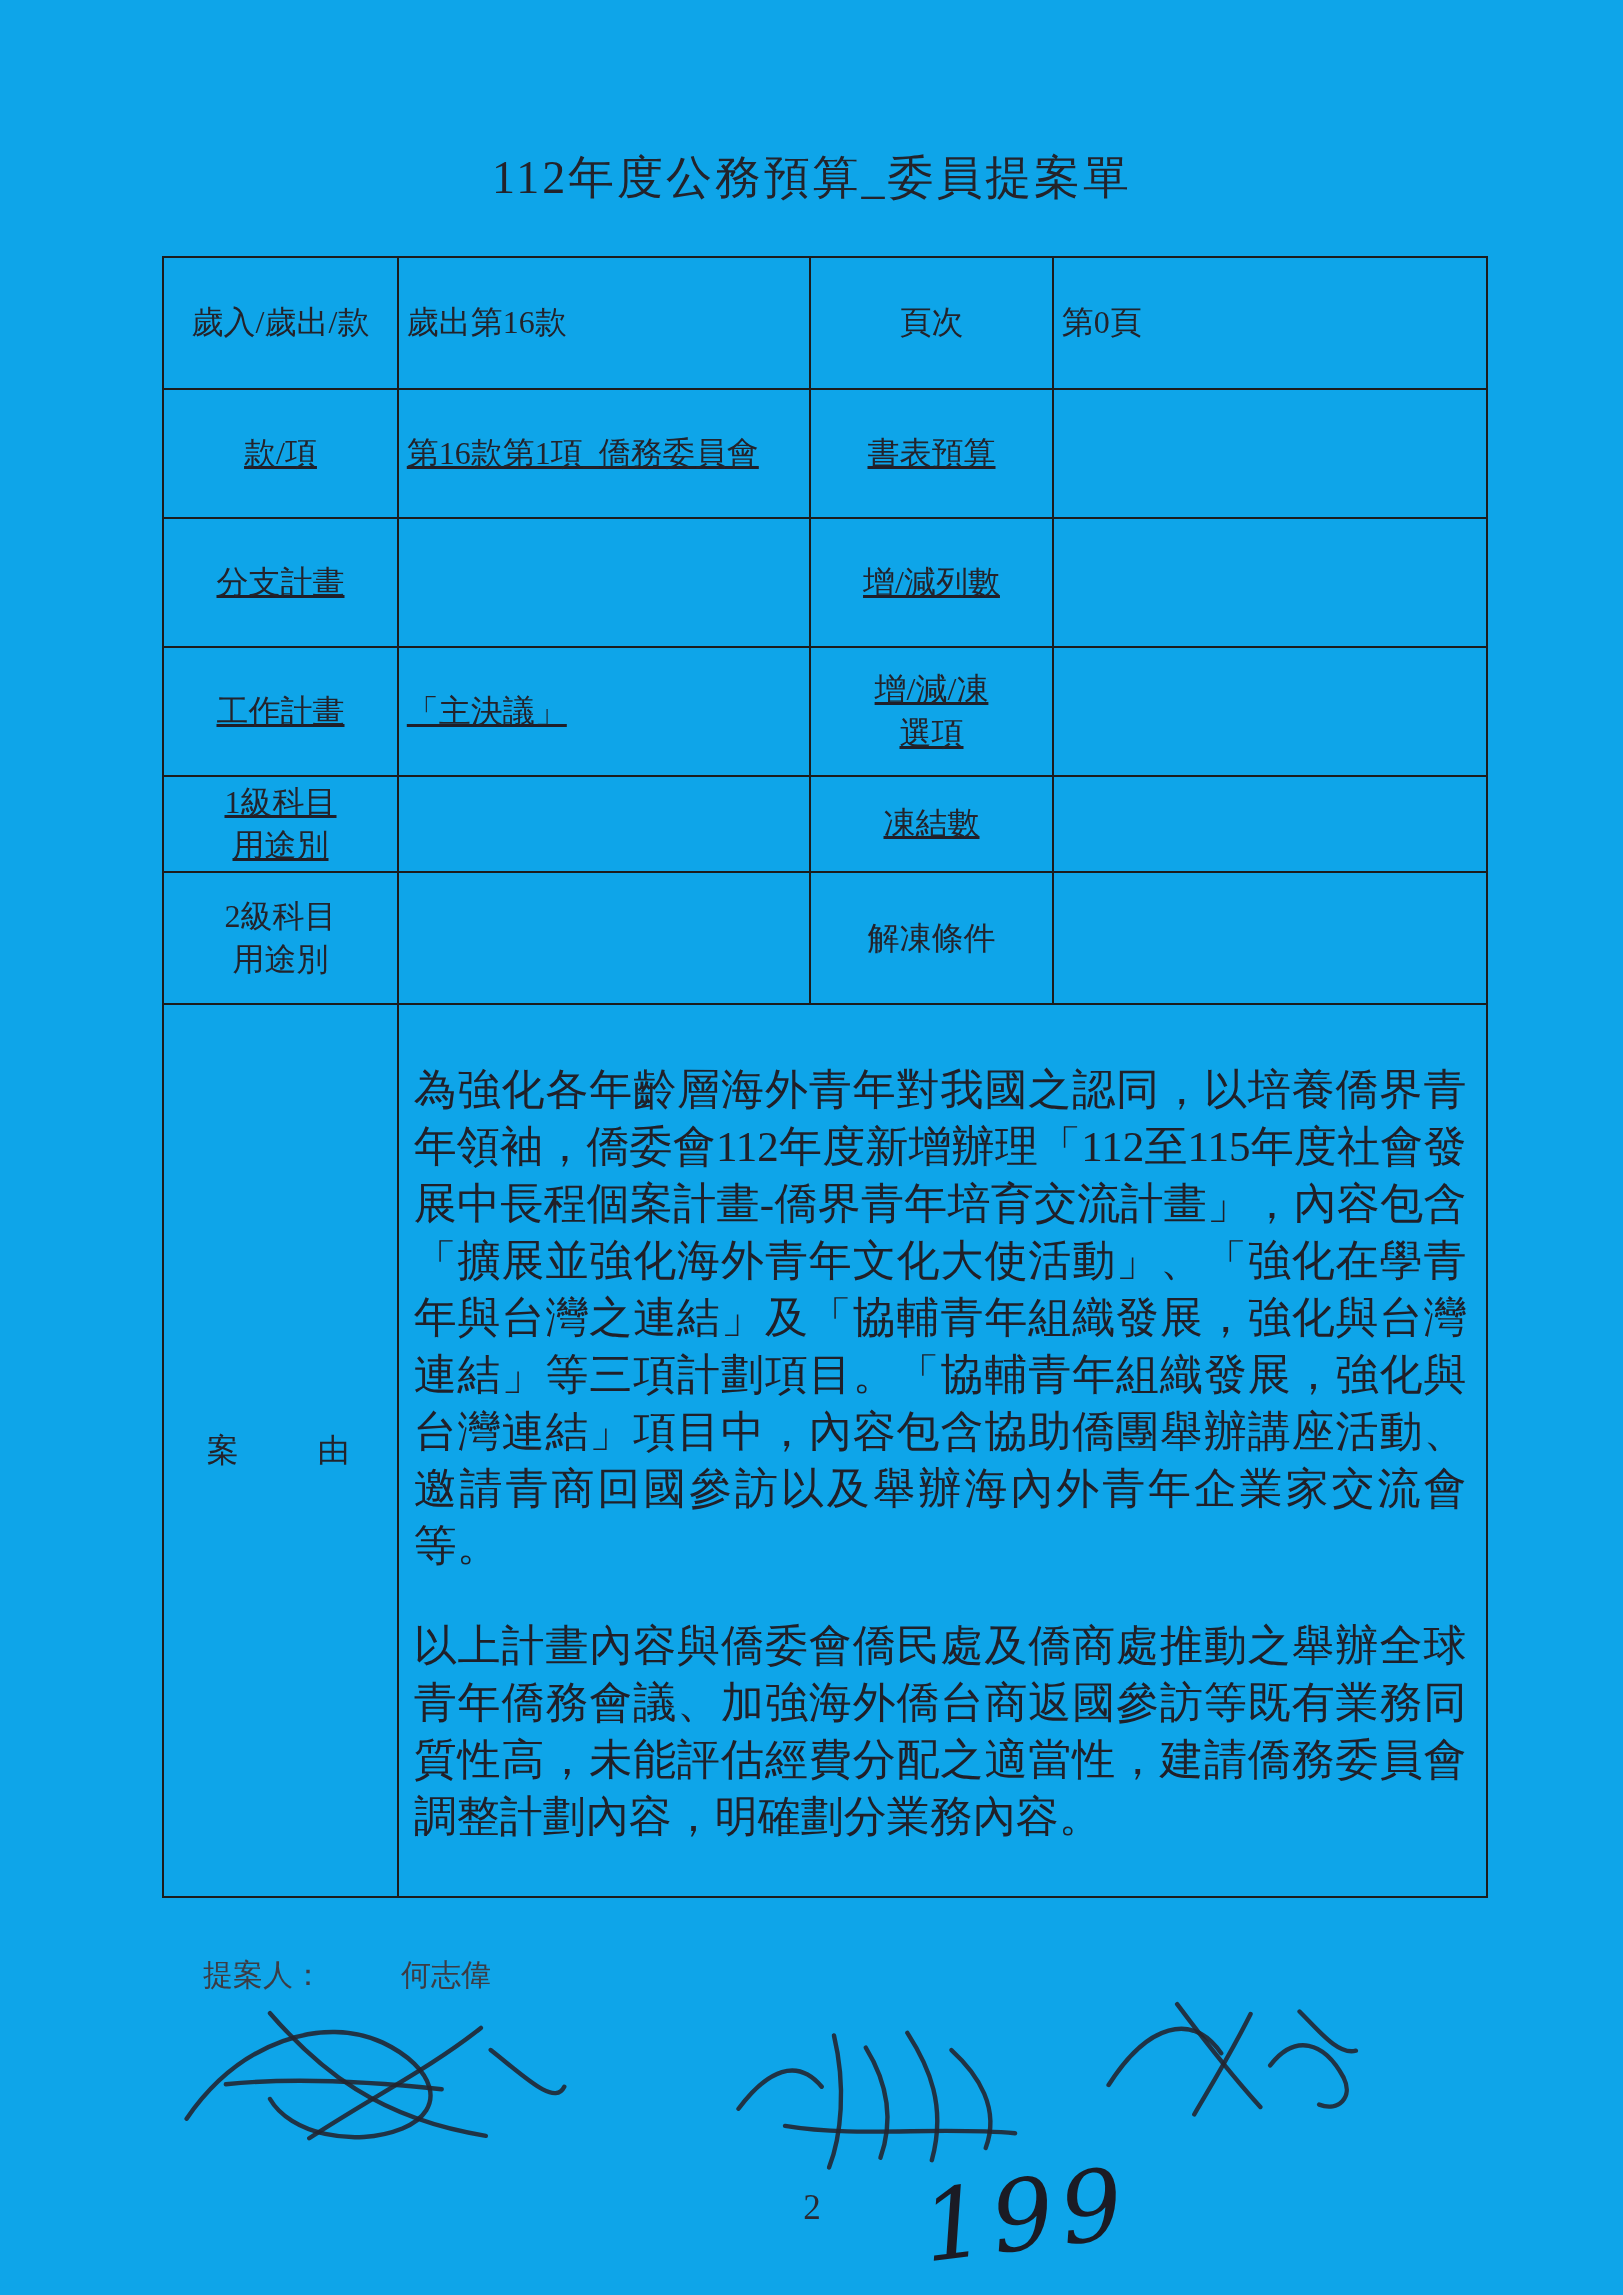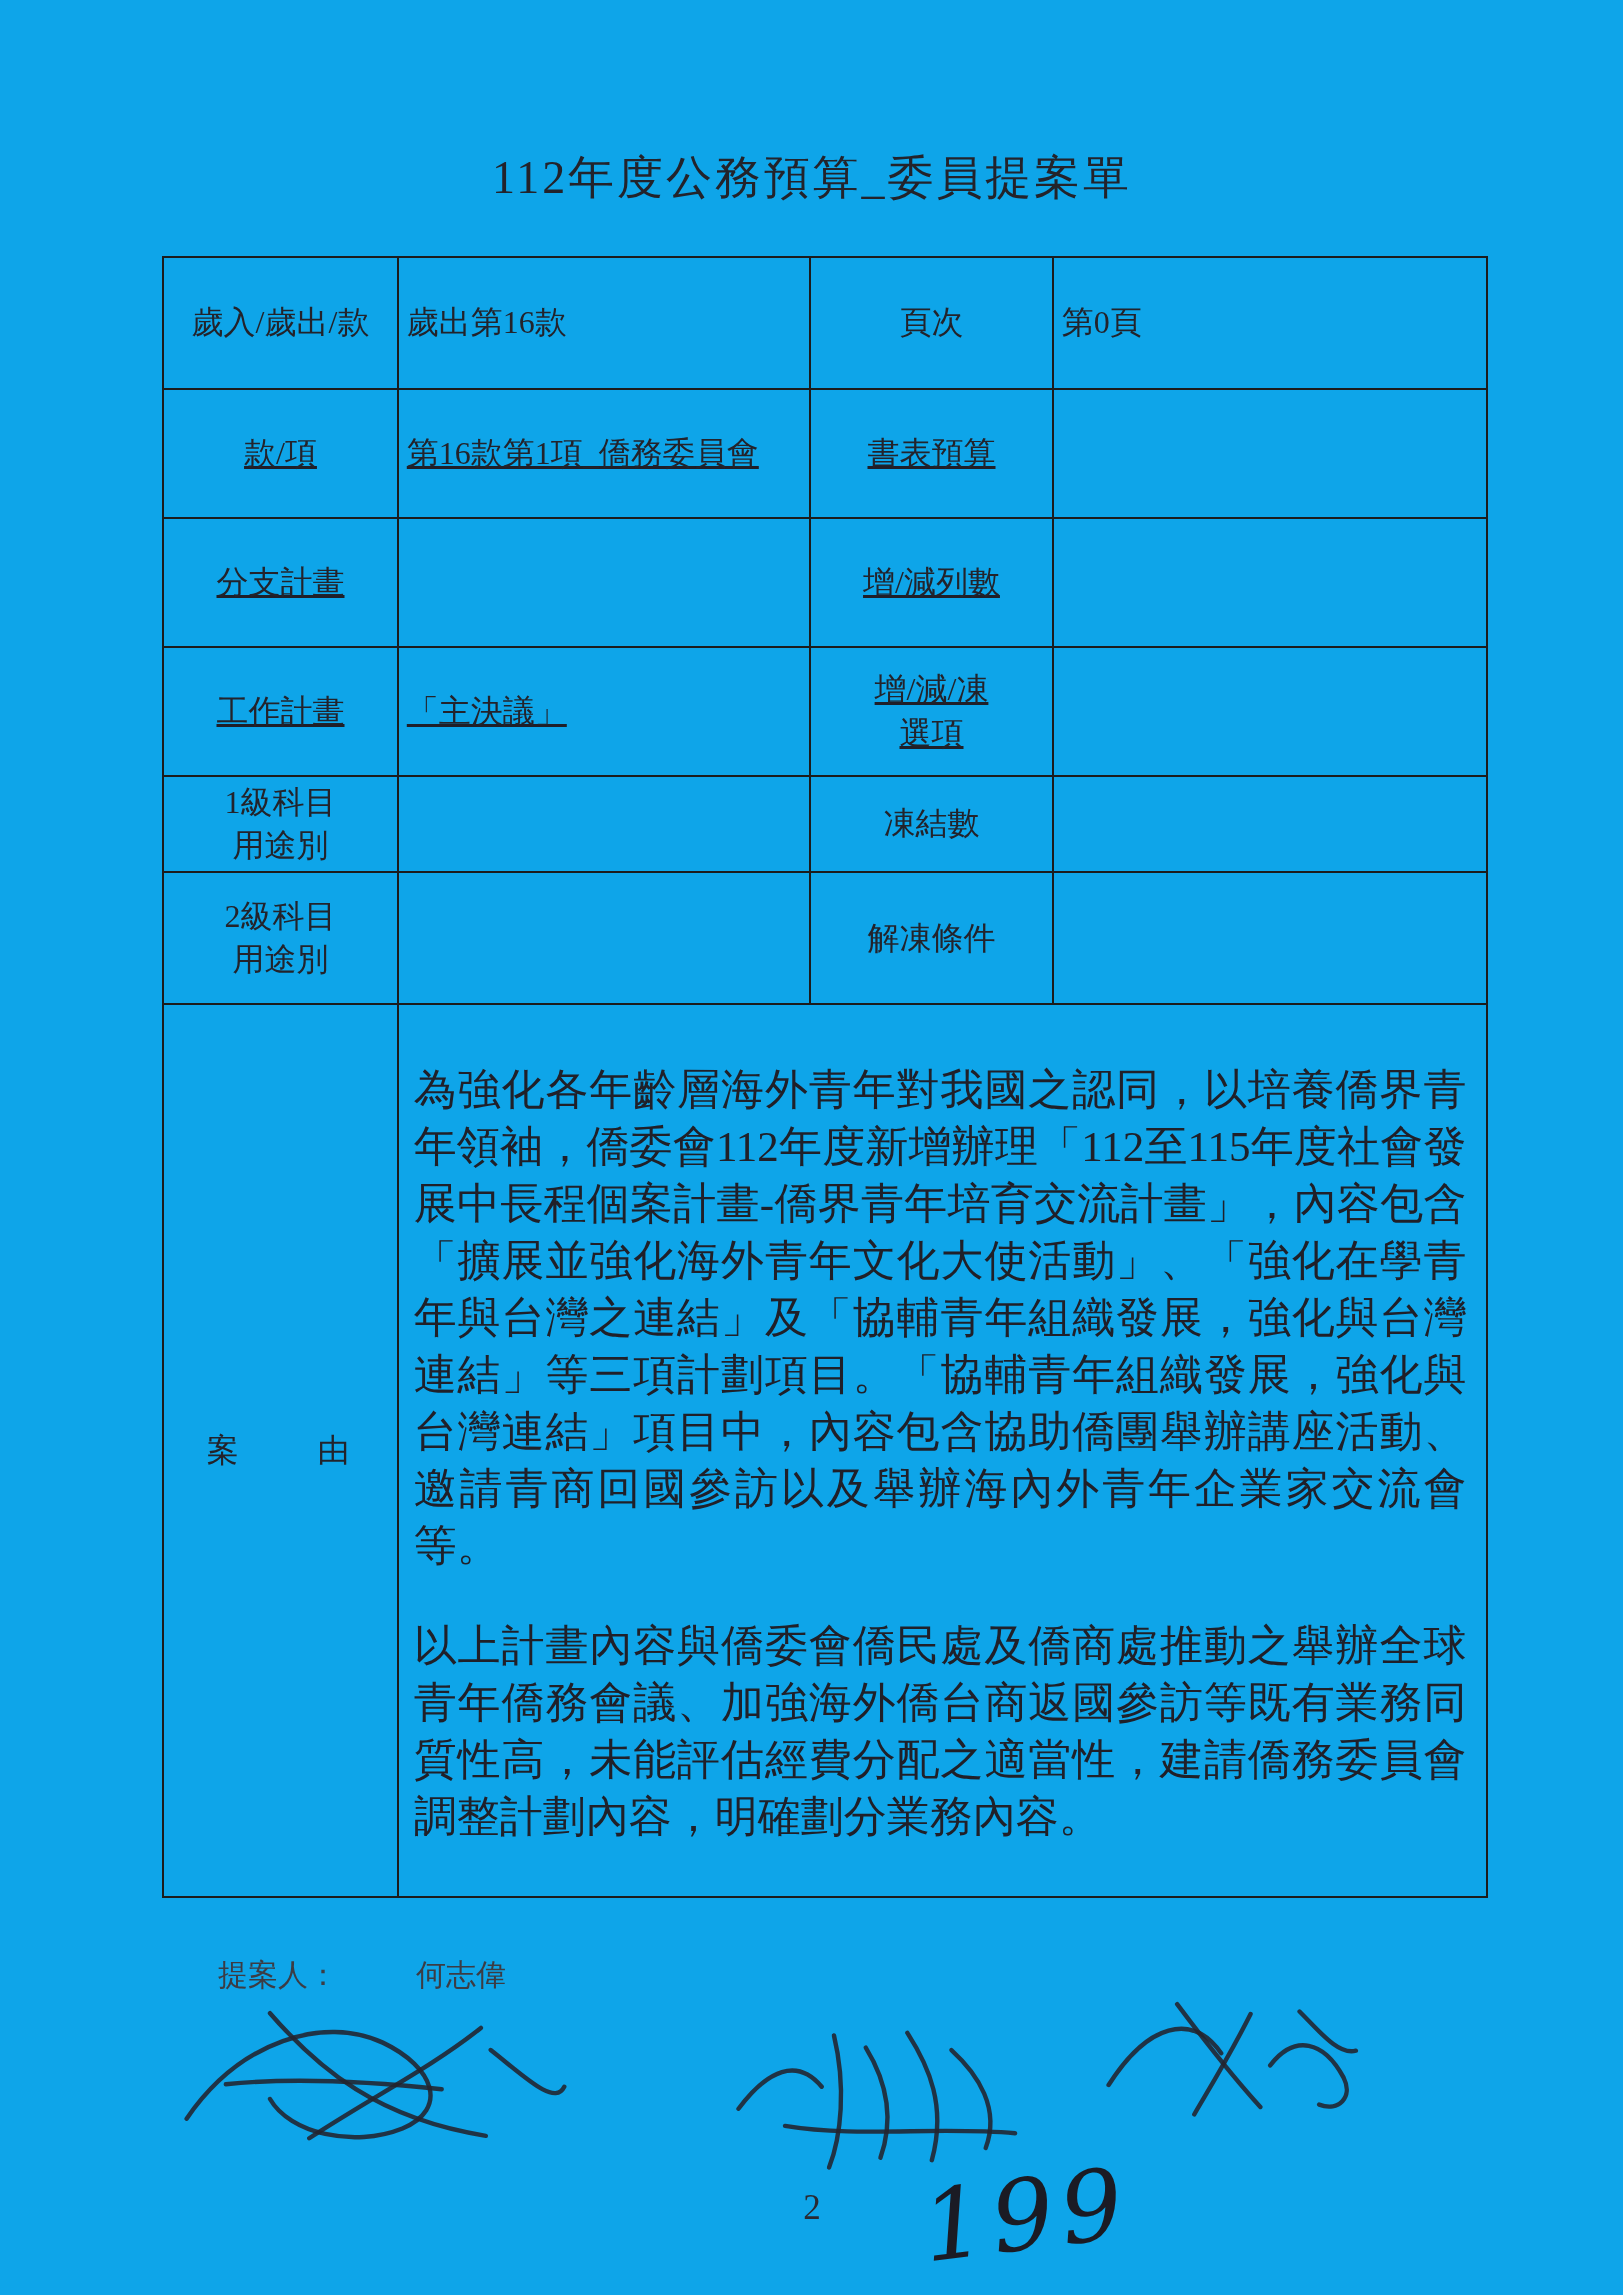--- a/index.html
+++ b/index.html
@@ -56,21 +56,21 @@
   }
 
   td.val {
     text-align: left;
     padding: 3.9px 4.9px 3.9px 7.8px;
   }
 
   tr.rh-a   { height: 132px; }
   tr.rh-b   { height: 129px; text-decoration: underline; }
   tr.rh-c   { height: 191px; }
-  tr.rh-d   { height: 93px; }
+  tr.rh-d   { height: 93px; text-decoration: underline; }
   tr.rh-case{ height: 684px; }
 
   td.case-label {
     font-size: 34px;
     letter-spacing: 4.9px;
     margin-left: 8px;
   }
 
   td.case-text {
     vertical-align: top;
@@ -83,21 +83,21 @@
     line-height: 57px;
     text-align: justify;
     text-justify: inter-ideograph;
     color: #202029;
   }
 
   
   .proposer-row {
     position: absolute;
     top: 1955px;
-    left: 218px;
+    left: 203px;
     display: flex;
     gap: 78px;
     font-size: 30px;
     color: #3c3c44;
   }
 
   .sig {
     position: absolute;
   }
   .sig svg { display: block; width: 100%; height: 100%; }

